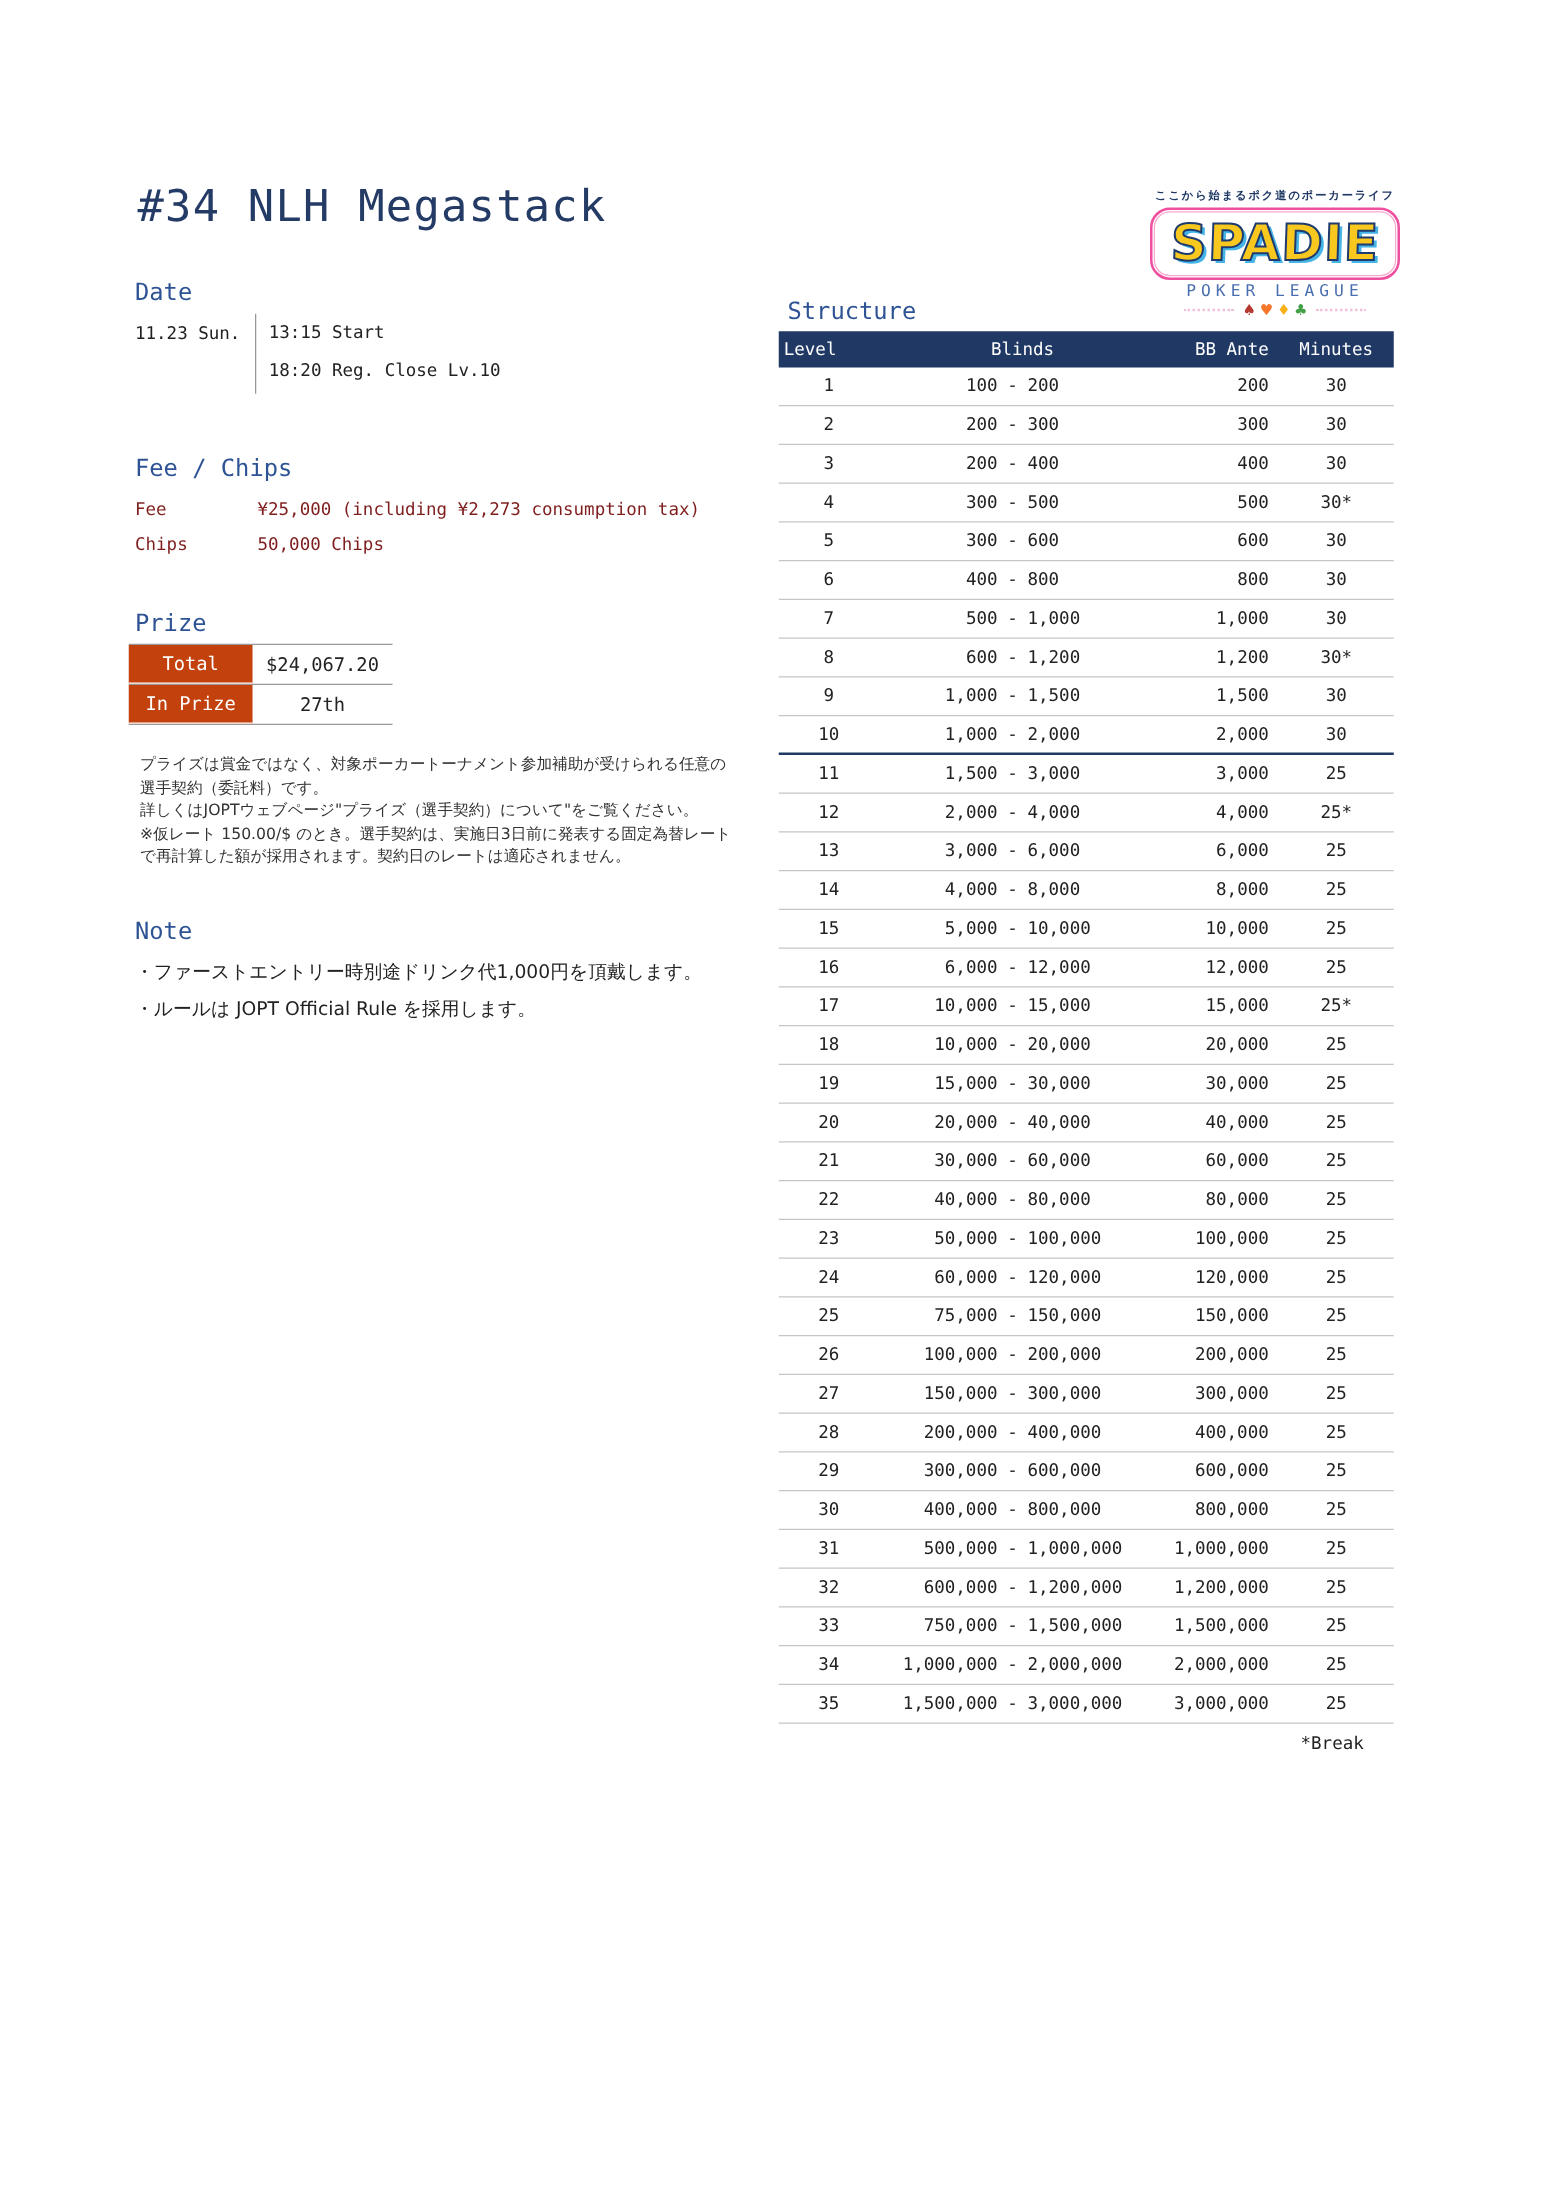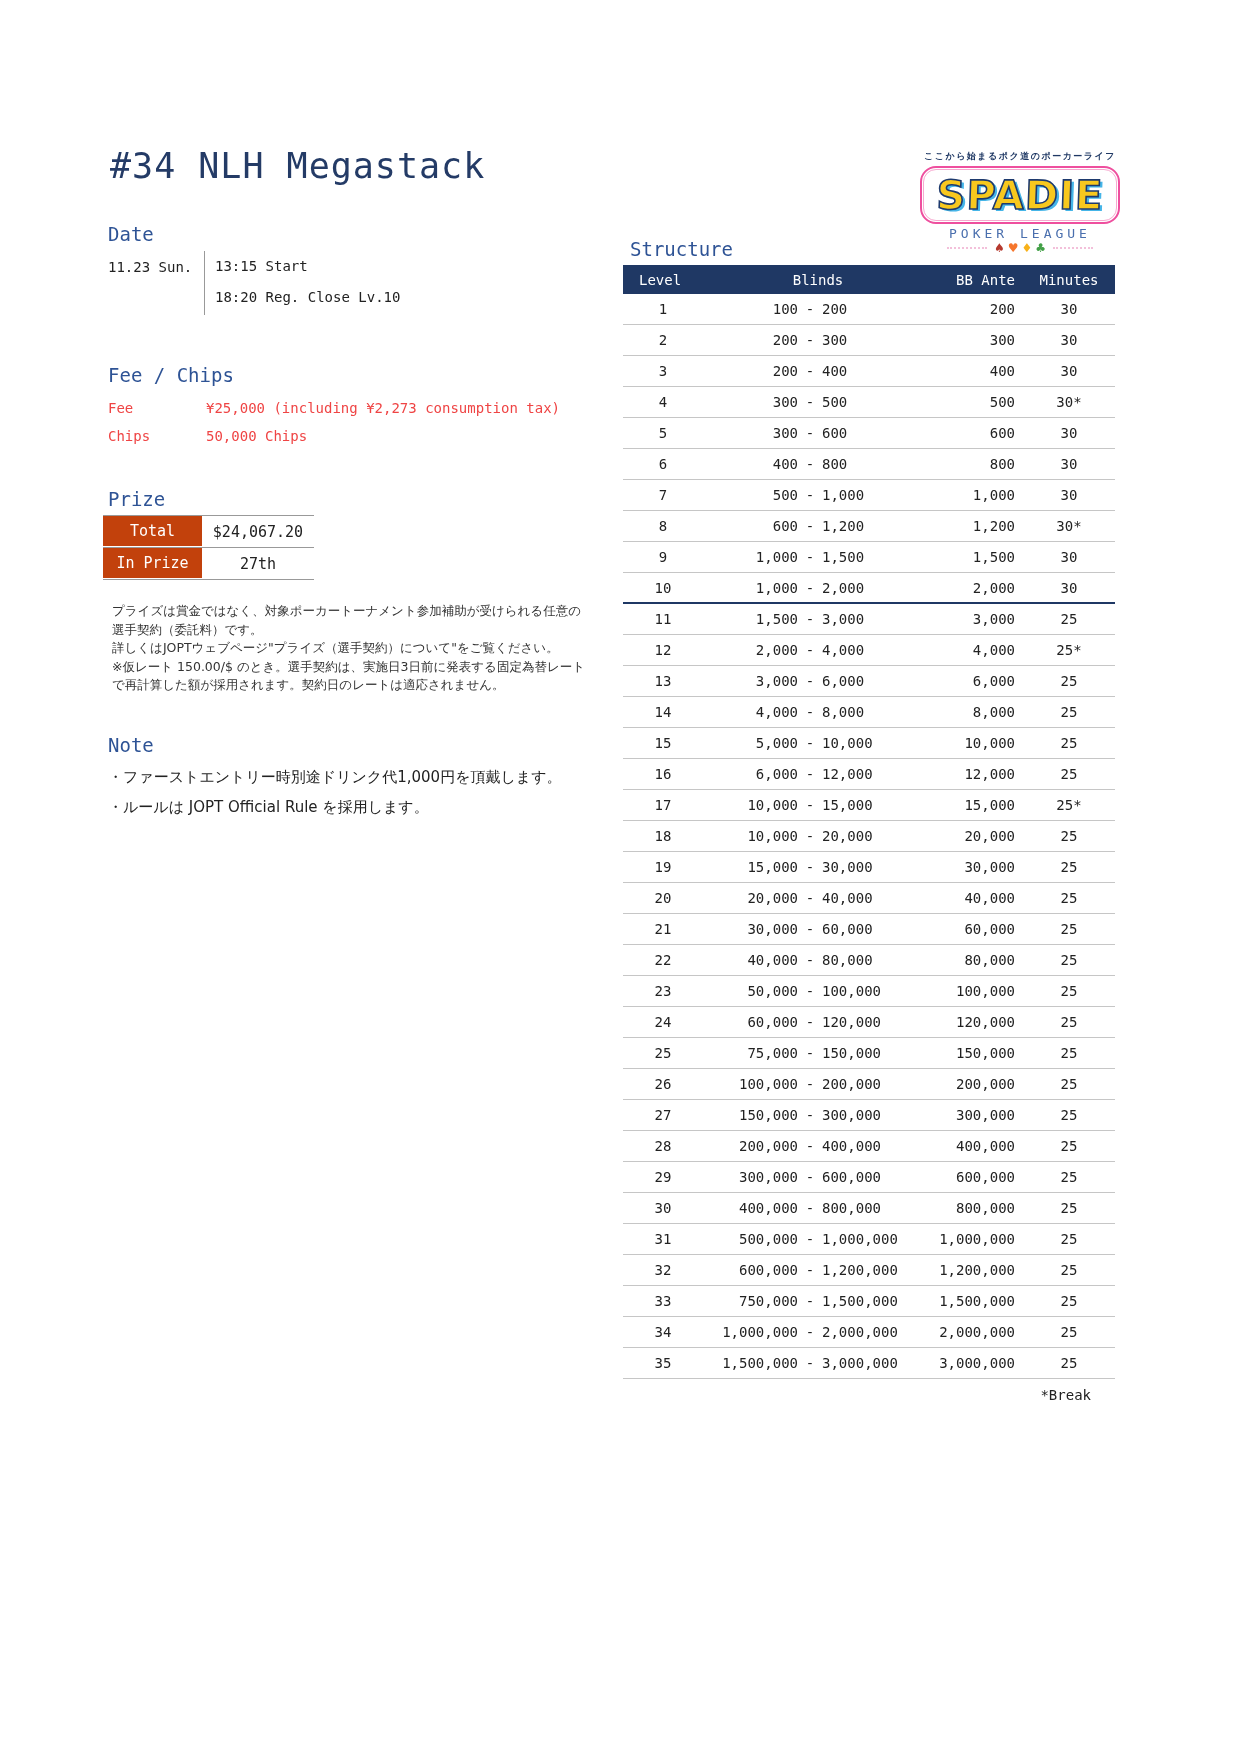--- a/index.html
+++ b/index.html
@@ -35,21 +35,21 @@
 
   
   .date-section { position: absolute; left: 108px; top: 223px; }
   .date-row { display: flex; margin-top: 6px; font: 14px "DejaVu Sans Mono", monospace; color: #222; }
   .date-day { width: 90px; padding-top: 8px; white-space: nowrap; }
   .date-divider { border-left: 1px solid #999; margin: 0 10px 0 6px; height: 64px; }
   .date-time { height: 31px; line-height: 31px; white-space: nowrap; }
 
   .fee-section { position: absolute; left: 108px; top: 364px; }
   .kv-rows { margin-top: 8px; }
-  .kv { display: flex; font: 14px "DejaVu Sans Mono", monospace; color: #ef4444; height: 28px; align-items: center; white-space: nowrap; }
+  .kv { display: flex; font: 14px "DejaVu Sans Mono", monospace; color: #7f1d1d; height: 28px; align-items: center; white-space: nowrap; }
   .kv .k { width: 98px; }
 
   .prize-section { position: absolute; left: 103px; top: 488px; }
   .prize-section h2 { margin-left: 5px; }
   .prize-table { margin-top: 5px; width: 211px; border-top: 1px solid #999; }
   .prow { display: flex; height: 32px; border-bottom: 1px solid #999; }
   .plabel {
     width: 99px; background: #c2410c; color: #fff; border-bottom: 1px solid #fff;
     font: 15px "DejaVu Sans Mono", monospace;
     display: flex; align-items: center; justify-content: center; white-space: nowrap;
@@ -71,21 +71,21 @@
   .structure-section h2 { margin-left: 7px; }
   .stable { margin-top: 5px; width: 492px; }
   .srow {
     display: flex; align-items: center; height: 31px;
     font: 14px "DejaVu Sans Mono", monospace; color: #222;
     border-bottom: 1px solid #c6c6c6;
   }
   .srow.shead { background: #1f3864; color: #fff; height: 29px; border-bottom: none; }
   .srow.group-end { border-bottom: 2px solid #1f3864; }
   .c-level { width: 80px; text-align: center; }
-  .shead .c-level { text-align: left; padding-left: 16px; }
+  .shead .c-level { text-align: left; padding-left: 4px; }
   .c-blinds { width: 230px; display: flex; }
   .shead .c-blinds { display: block; text-align: center; }
   .c-blinds .sb { width: 95px; text-align: right; }
   .c-blinds .dash { width: 24px; text-align: center; }
   .c-blinds .bb { flex: 1; text-align: left; }
   .c-ante { width: 90px; text-align: right; padding-right: 8px; }
   .c-min { width: 92px; text-align: center; }
   .sfoot { text-align: right; padding-right: 24px; font: 14px "DejaVu Sans Mono", monospace; color: #222; margin-top: 8px; }
 </style>
 </head>

